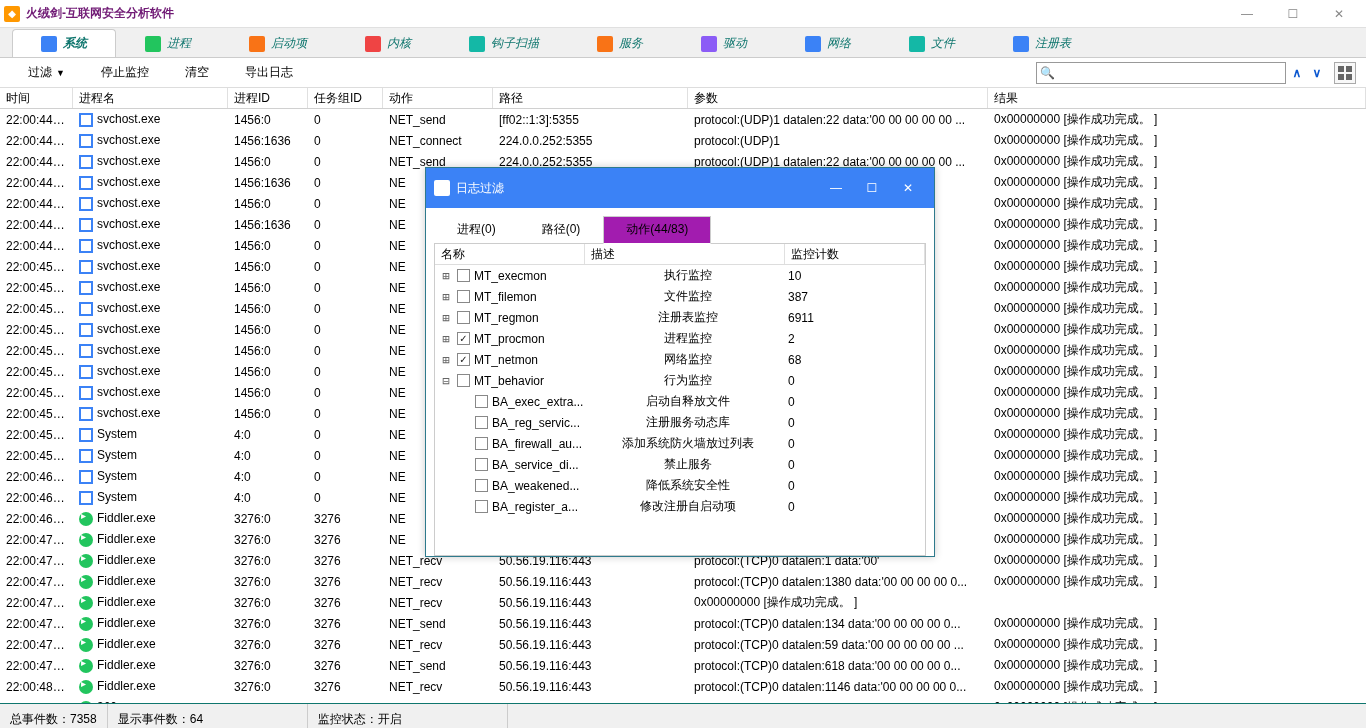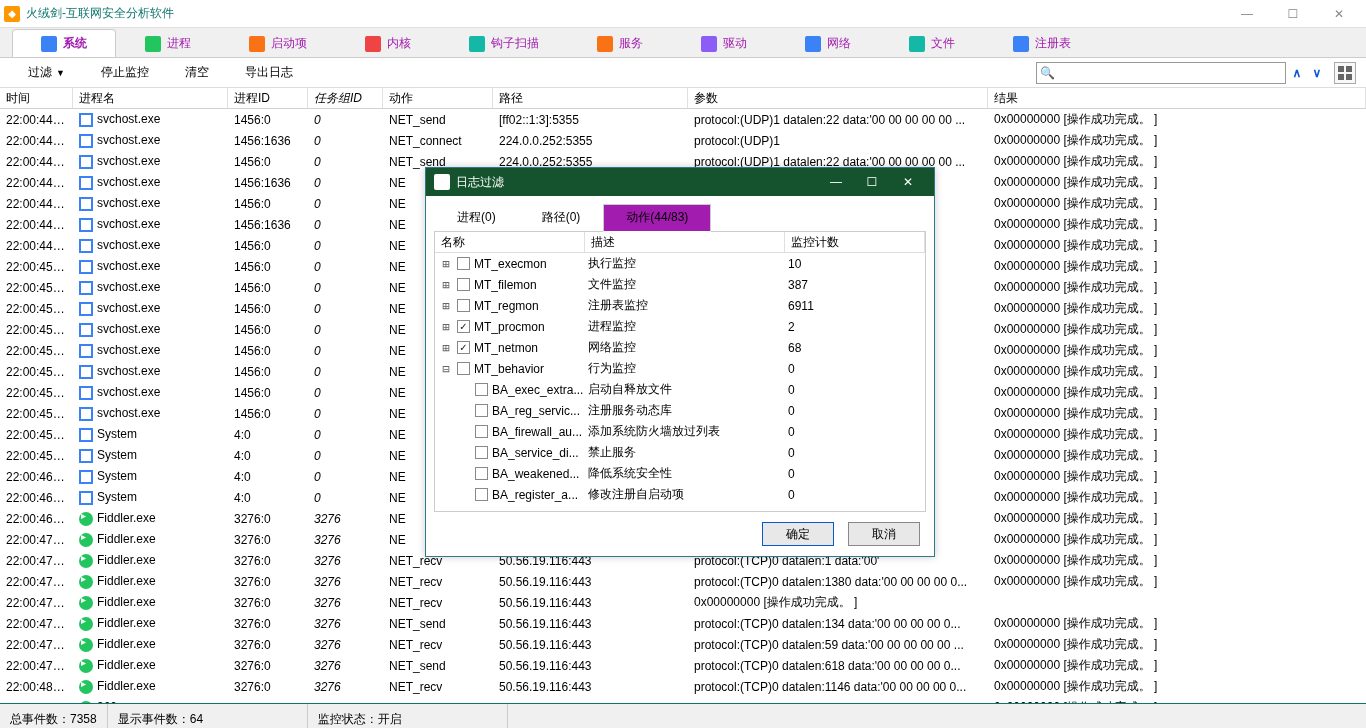--- a/index.html
+++ b/index.html
@@ -1,23 +1,23 @@
 <!DOCTYPE html>
 <html><head>
 <meta charset="utf-8">
 <style>
 * { margin:0; padding:0; box-sizing:border-box; font-family:"Microsoft YaHei","Segoe UI",sans-serif; font-size:12px; }
 body { background:#fff; width:1366px; height:728px; overflow:hidden; color:#000; }
 .titlebar { height:28px; background:#fff; display:flex; align-items:center; padding:0 4px; border-bottom:1px solid #e0e0e0; }
 .titlebar .logo { width:16px; height:16px; background:#ff9800; border-radius:2px; margin-right:6px; display:inline-flex;align-items:center;justify-content:center;color:#fff;font-size:10px;}
-.titlebar .title { color:#0f766e; flex:0 0 auto; }
+.titlebar .title { color:#701a75; flex:0 0 auto;font-weight:bold; }
 .titlebar .spacer { flex:1; }
 .titlebar .winbtn { width:46px; height:28px; display:flex; align-items:center; justify-content:center; color:#888; cursor:pointer; }
 .tabbar { height:30px; background:#f0f0f0; display:flex; align-items:flex-end; border-bottom:1px solid #ccc; padding-left:12px; }
-.tabbar .tab { height:28px; padding:0 28px; display:flex; align-items:center; gap:6px; color:#a21caf; cursor:pointer; border:1px solid transparent; border-bottom:none; border-radius:4px 4px 0 0; }
+.tabbar .tab { height:28px; padding:0 28px; display:flex; align-items:center; gap:6px; color:#0f766e; cursor:pointer; border:1px solid transparent; border-bottom:none; border-radius:4px 4px 0 0;font-style:italic; }
 .tabbar .tab.active { background:#fff; border-color:#ccc; font-weight:bold; }
 .tabbar .tab .ticon { width:16px; height:16px; display:inline-block; }
 .ic-blue { background:#3b82f6; border-radius:2px; }
 .ic-green { background:#22c55e; border-radius:2px; }
 .ic-orange { background:#f97316; border-radius:2px; }
 .ic-red { background:#ef4444; border-radius:2px; }
 .ic-teal { background:#14b8a6; border-radius:2px; }
 .ic-purple { background:#8b5cf6; border-radius:2px; }
 .toolbar { height:30px; display:flex; align-items:center; padding:0 10px; border-bottom:1px solid #ddd; gap:0; }
 .toolbar .tbtn { padding:0 18px; height:26px; display:flex; align-items:center; cursor:pointer; }
@@ -32,45 +32,45 @@
 .grid-header { height:21px; background:#fff; display:flex; border-bottom:1px solid #d0d0d0; }
 .grid-header .col { border-right:1px solid #e0e0e0; padding:2px 6px; color:#000; font-size:12px; overflow:hidden; text-overflow:ellipsis; white-space:nowrap; }
 .grid-body { height:594px; overflow-y:scroll; overflow-x:hidden; position:relative; }
 .row { height:21px; display:flex; align-items:center; }
 .row .cell { padding:0 6px; overflow:hidden; text-overflow:ellipsis; white-space:nowrap; font-size:12px; }
 .proc-icon { width:14px; height:14px; display:inline-block; margin-right:4px; vertical-align:middle; }
 .pi-sys { background:#fff; border:2px solid #3b82f6; }
 .pi-fid { background:#22c55e; border-radius:50%; position:relative;}
 .pi-fid::after{content:"▸";color:#fff;position:absolute;left:2px;top:-2px;font-size:10px;}
 .pi-360 { background:#22c55e; border-radius:50%; }
-.c-time{width:73px;} .c-proc{width:155px;} .c-pid{width:80px;} .c-tgid{width:75px;font-style:italic;}
+.c-time{width:73px;} .c-proc{width:155px;} .c-pid{width:80px;} .c-tgid{width:75px;}
 .c-action{width:110px;} .c-path{width:195px;} .c-param{width:300px;} .c-result{flex:1;}
 .statusbar { height:32px; background:#f0f0f0; border-top:1px solid #0f766e; display:flex; align-items:center; font-size:12px; }
 .statusbar .sseg { padding:0 10px; border-right:1px solid #ccc; height:100%; display:flex; align-items:center; }
 .statusbar .sseg:nth-child(2){width:200px;} .statusbar .sseg:nth-child(3){width:200px;}
 
 .dialog { position:absolute; left:425px; top:167px; width:510px; height:390px; background:#fff; border:1px solid #2e7a8c; box-shadow:0 0 8px rgba(0,0,0,0.2); display:flex; flex-direction:column; }
-.dialog .dtitle { height:28px; background:#14532d; color:#fff; display:flex; align-items:center; padding:0 8px; }
+.dialog .dtitle { height:40px; background:#3b82f6; color:#fff; display:flex; align-items:center; padding:0 8px; }
 .dialog .dtitle .dicon { width:16px;height:16px;background:#fff;margin-right:6px;border-radius:2px; }
 .dialog .dtitle .spacer{flex:1;}
 .dialog .dtitle .dbtn { width:36px; height:28px; display:flex; align-items:center; justify-content:center; cursor:pointer; color:#fff; }
 .dialog .dtabs { height:28px; display:flex; background:#fff; border-bottom:1px solid #ccc; margin:8px 8px 0 8px;}
 .dialog .dtabs .dtab { padding:4px 22px; border:1px solid transparent; cursor:pointer; border-bottom:none; margin-bottom:-1px;}
 .dialog .dtabs .dtab.active { border:1px solid #ccc; border-bottom:1px solid #fff; background:#a21caf; }
 .dialog .dcontent { flex:1; margin:0 8px; border:1px solid #ccc; border-top:none; overflow-y:scroll; }
 .dialog .dheader { height:21px; display:flex; border-bottom:1px solid #ddd; background:#fff; }
 .dialog .dheader .dcol { padding:2px 6px; border-right:1px solid #e0e0e0;font-family:Liberation Serif, serif; }
 .dc-name{width:150px;} .dc-desc{width:200px;} .dc-count{flex:1;}
 .dialog .drow { height:21px; display:flex; align-items:center; padding-left:4px;}
 .dialog .drow .tree { width:14px; text-align:center; color:#666; cursor:pointer; font-family:monospace;}
 .dialog .drow .chk { width:13px; height:13px; border:1px solid #888; margin:0 4px; display:inline-flex; align-items:center; justify-content:center; font-size:10px; color:#1a1a1a; cursor:pointer;}
 .dialog .drow.indent { padding-left:36px; }
 .dialog .drow .dname{width:114px;overflow:hidden;text-overflow:ellipsis;white-space:nowrap;}
 .dialog .drow.indent .dname{width:96px;}
-.dialog .drow .ddesc{width:200px;overflow:hidden;text-overflow:ellipsis;white-space:nowrap;}
+.dialog .drow .ddesc{width:200px;overflow:hidden;text-overflow:ellipsis;white-space:nowrap;text-align:center;}
 .dialog .drow .dcount{flex:1;}
 .dialog .dbuttons { height:44px; display:flex; align-items:center; justify-content:flex-end; padding:0 14px; gap:14px; }
 .dialog .dbuttons button { width:72px; height:24px; border:1px solid #888; background:#e8e8e8; cursor:pointer; }
 .dialog .dbuttons button.primary { border:1px solid #0b57d0; }
 </style>
 </head>
 <body>
 
 <div class="titlebar">
   <span class="logo">◆</span>
@@ -553,17 +553,13 @@
           <span class="dcount">0</span>
         </div>
         <div class="drow indent">
           <span class="chk"></span>
           <span class="dname">BA_register_a...</span>
           <span class="ddesc">修改注册自启动项</span>
           <span class="dcount">0</span>
         </div>
       </div>
   </div>
-  <div class="dbuttons">
-    <button class="primary">确定</button>
-    <button>取消</button>
-  </div>
 </div>
 
 </body></html>

